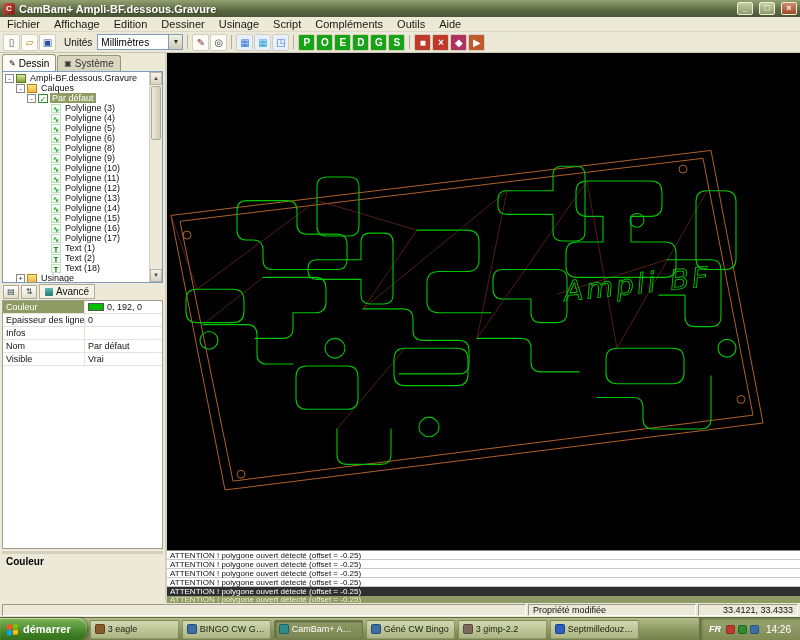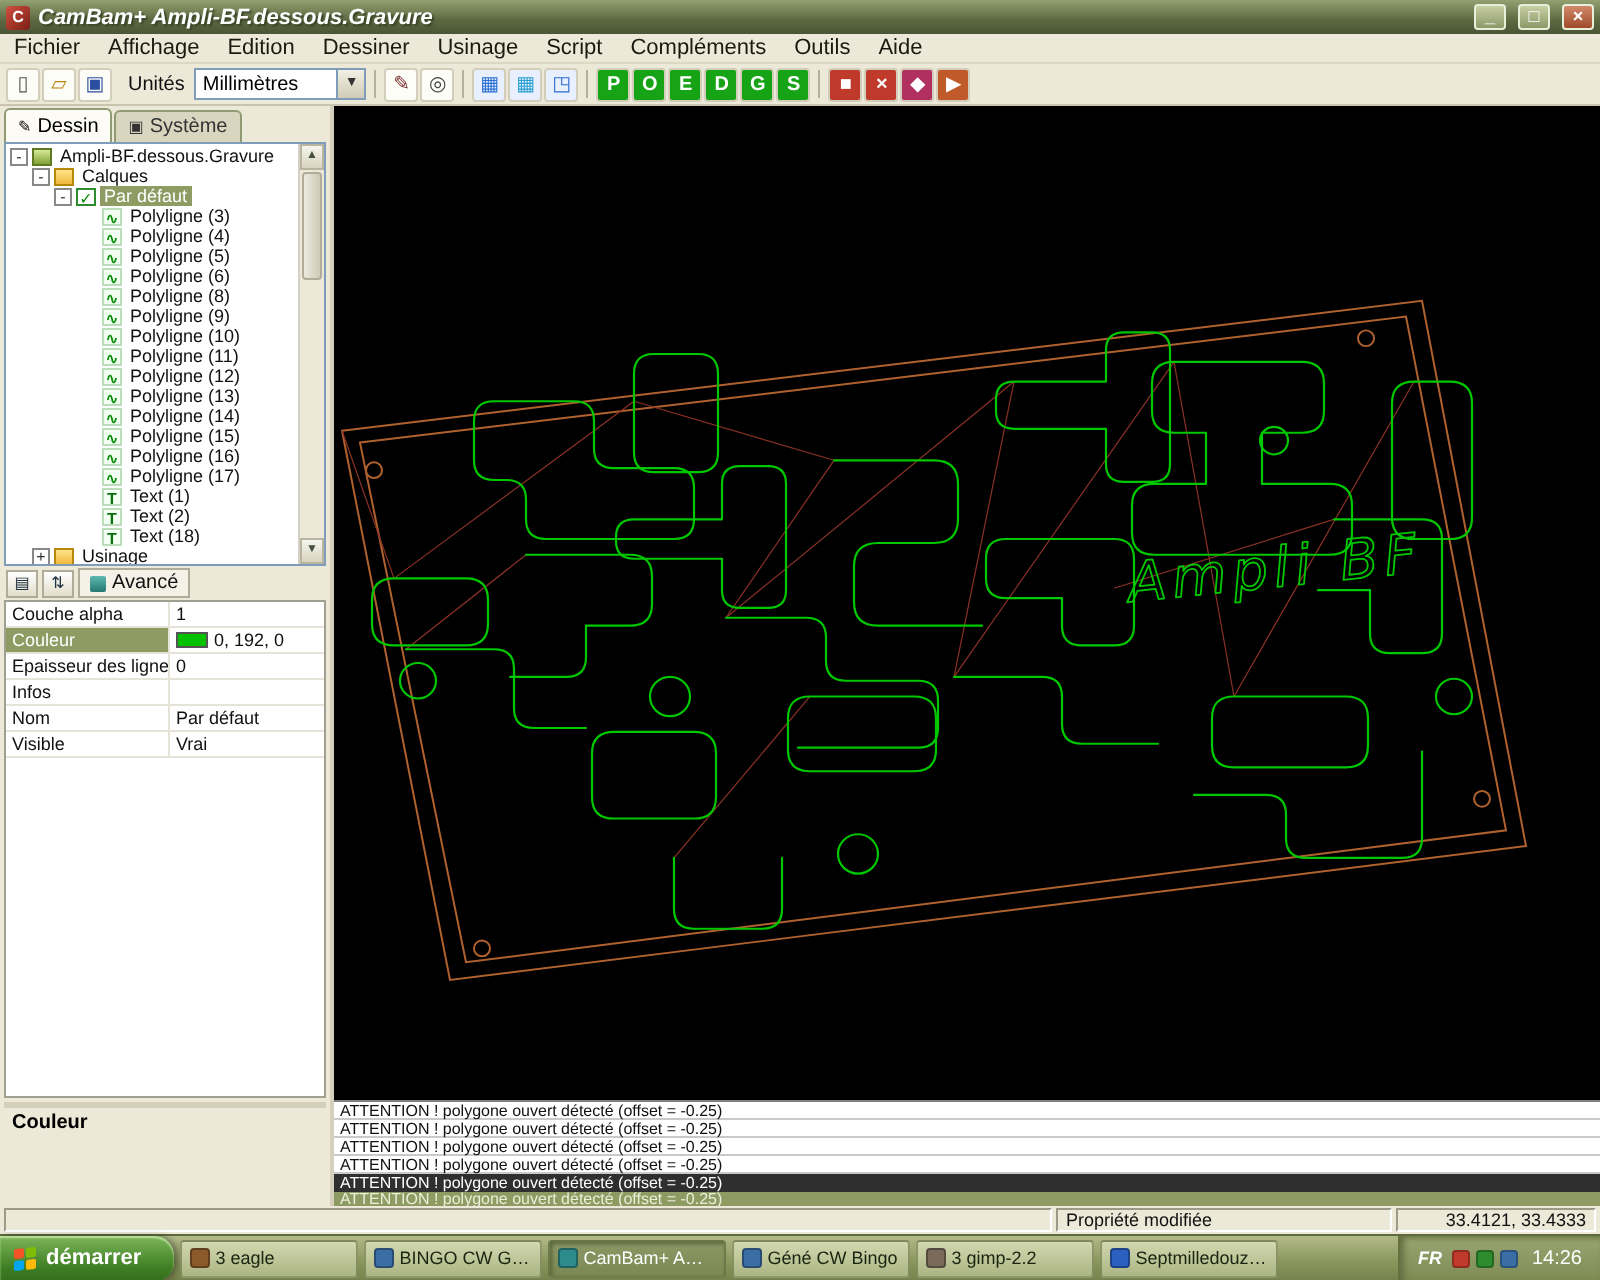--- a/index.html
+++ b/index.html
@@ -5,21 +5,21 @@
   html,body{margin:0;padding:0;width:800px;height:640px;overflow:hidden;
     font-family:"Liberation Sans","DejaVu Sans",sans-serif;}
   *{box-sizing:border-box;}
   .window{width:800px;height:640px;display:flex;flex-direction:column;background:#ECE9D8;}
 
   
   .titlebar{height:17px;flex:none;display:flex;align-items:center;gap:4px;padding:0 3px;
     background:linear-gradient(#93A070,#5C6841 60%,#4A5535);color:#fff;font-size:11px;font-weight:bold;}
   .app-icon{width:12px;height:12px;border-radius:2px;background:linear-gradient(135deg,#D05040,#7A1E14);
     color:#fff;font-size:8px;line-height:12px;text-align:center;flex:none;}
-  .title-text{flex:1;white-space:nowrap;overflow:hidden;text-shadow:1px 1px 1px #3A4228;font-style:italic;}
+  .title-text{flex:1;white-space:nowrap;overflow:hidden;text-shadow:1px 1px 1px #3A4228;}
   .win-btn{width:16px;height:13px;margin-left:2px;border:1px solid #E8EFD8;border-radius:2px;flex:none;
     background:linear-gradient(#C7CFA4,#8D9868);color:#fff;font-size:9px;line-height:11px;text-align:center;}
   .win-btn.close{background:linear-gradient(#D08A6A,#A04A2A);}
 
   
   .menubar{height:15px;flex:none;display:flex;align-items:center;font-size:11px;background:#ECE9D8;
     border-bottom:1px solid #DCD8C4;}
   .menu-item{padding:0 7px;color:#1A1A10;}
 
   
@@ -320,26 +320,20 @@
 
       <div class="prop-toolbar">
         <span class="pg-btn">▤</span>
         <span class="pg-btn">⇅</span>
         <span class="pg-tab">
           <span class="tico"></span>
           <span>Avancé</span>
         </span>
       </div>
       <div class="prop-rows" id="prop-rows">
-          <div class="prop-row">
-            <div class="prop-name">Couche alpha</div>
-            <div class="prop-value">
-              <span>1</span>
-            </div>
-          </div>
           <div class="prop-row selected">
             <div class="prop-name">Couleur</div>
             <div class="prop-value">
               <span class="swatch" style="background:#00C000"></span>
               <span>0, 192, 0</span>
             </div>
           </div>
           <div class="prop-row">
             <div class="prop-name">Epaisseur des lignes</div>
             <div class="prop-value">

